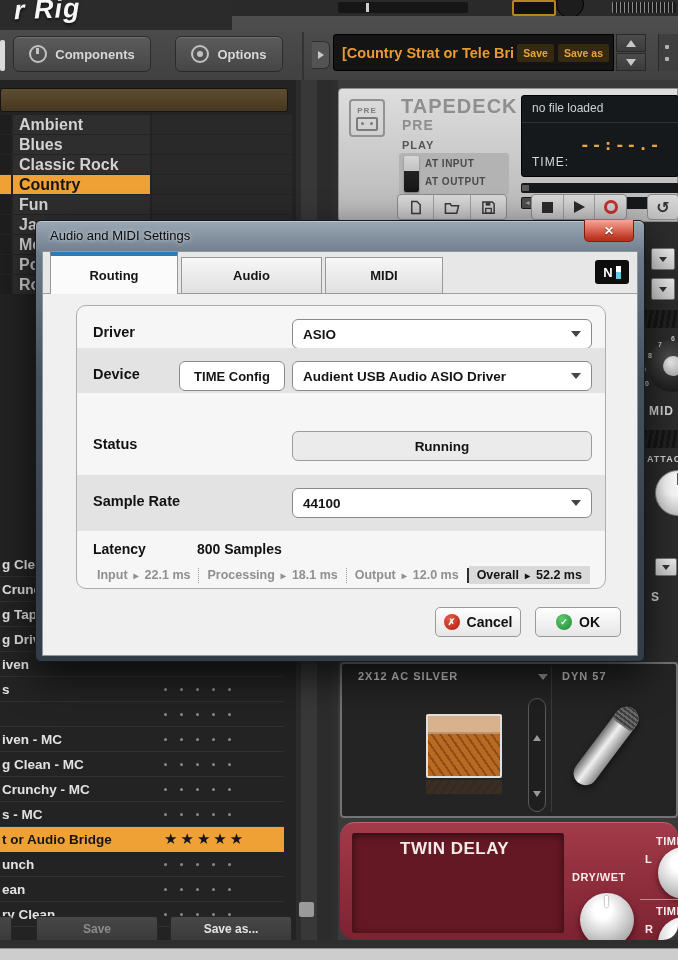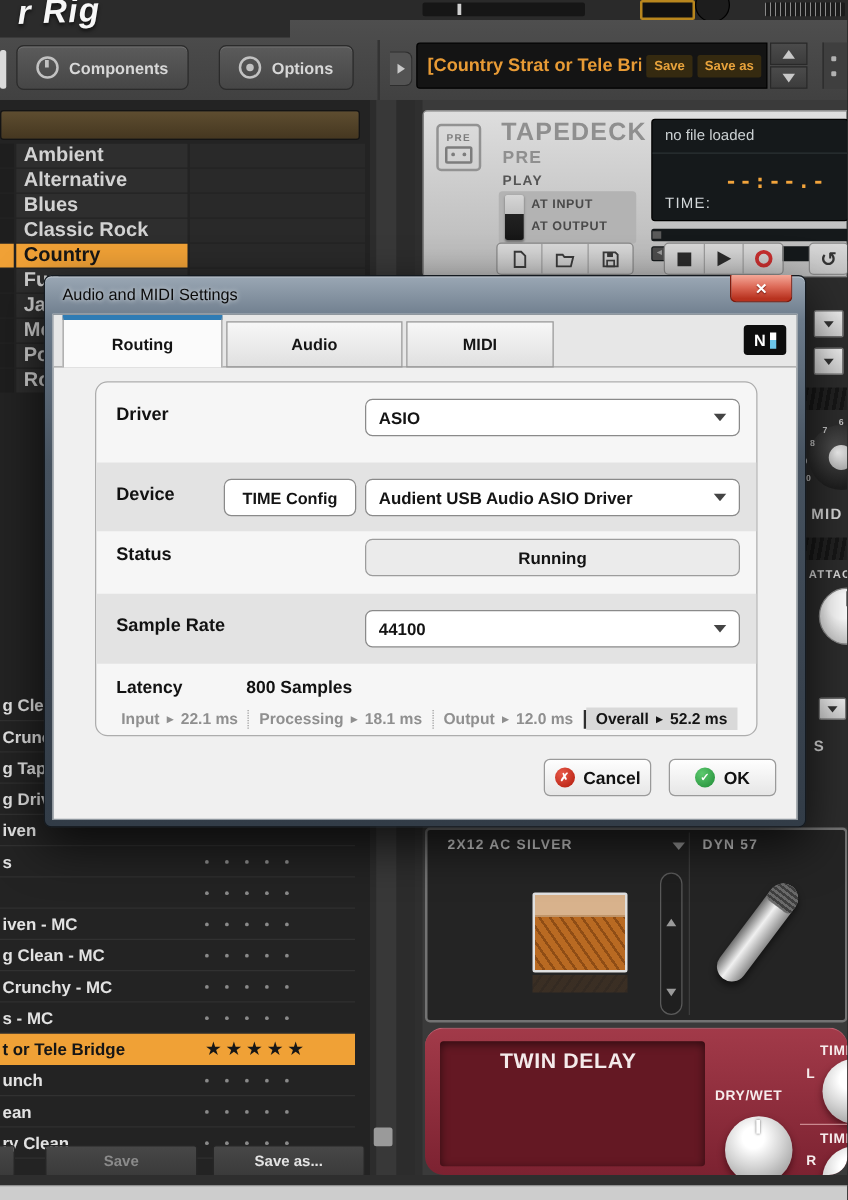--- a/index.html
+++ b/index.html
@@ -283,25 +283,20 @@
   <div class="abs left-panel">
     <div class="abs brown-bar"></div>
     <div class="abs genre-list">
         <div class="grow">
           <span class="ggut"></span>
           <span class="gname">Ambient</span>
           <span class="gright"></span>
         </div>
         <div class="grow">
           <span class="ggut"></span>
-          <span class="gname">Alternative</span>
-          <span class="gright"></span>
-        </div>
-        <div class="grow">
-          <span class="ggut"></span>
           <span class="gname">Blues</span>
           <span class="gright"></span>
         </div>
         <div class="grow">
           <span class="ggut"></span>
           <span class="gname">Classic Rock</span>
           <span class="gright"></span>
         </div>
         <div class="grow gsel">
           <span class="ggut"></span>
@@ -409,21 +404,21 @@
           <span class="plab">s - MC</span>
           <span class="prate">
             <i class="dot"></i>
             <i class="dot"></i>
             <i class="dot"></i>
             <i class="dot"></i>
             <i class="dot"></i>
           </span>
         </div>
         <div class="prow psel">
-          <span class="plab">t or Tele Bridge</span>
+          <span class="plab">t or Audio Bridge</span>
           <span class="prate stars">★★★★★</span>
         </div>
         <div class="prow">
           <span class="plab">unch</span>
           <span class="prate">
             <i class="dot"></i>
             <i class="dot"></i>
             <i class="dot"></i>
             <i class="dot"></i>
             <i class="dot"></i>
@@ -612,21 +607,21 @@
           <i></i>
         </div>
       <div class="abs dlg-panel">
         <div class="drow" style="top:0;height:56px;">
           <span class="dlbl">Driver</span>
           <span class="dropdown">
             <span>ASIO</span>
             <b class="caret"></b>
           </span>
         </div>
-        <div class="drow alt" style="top:64px;height:55px;">
+        <div class="drow alt" style="top:42px;height:45px;">
           <span class="dlbl">Device</span>
           <span class="cfg-btn">TIME Config</span>
           <span class="dropdown">
             <span>Audient USB Audio ASIO Driver</span>
             <b class="caret"></b>
           </span>
         </div>
         <div class="drow" style="top:112px;height:57px;">
           <span class="dlbl">Status</span>
           <span class="status-chip">Running</span>

